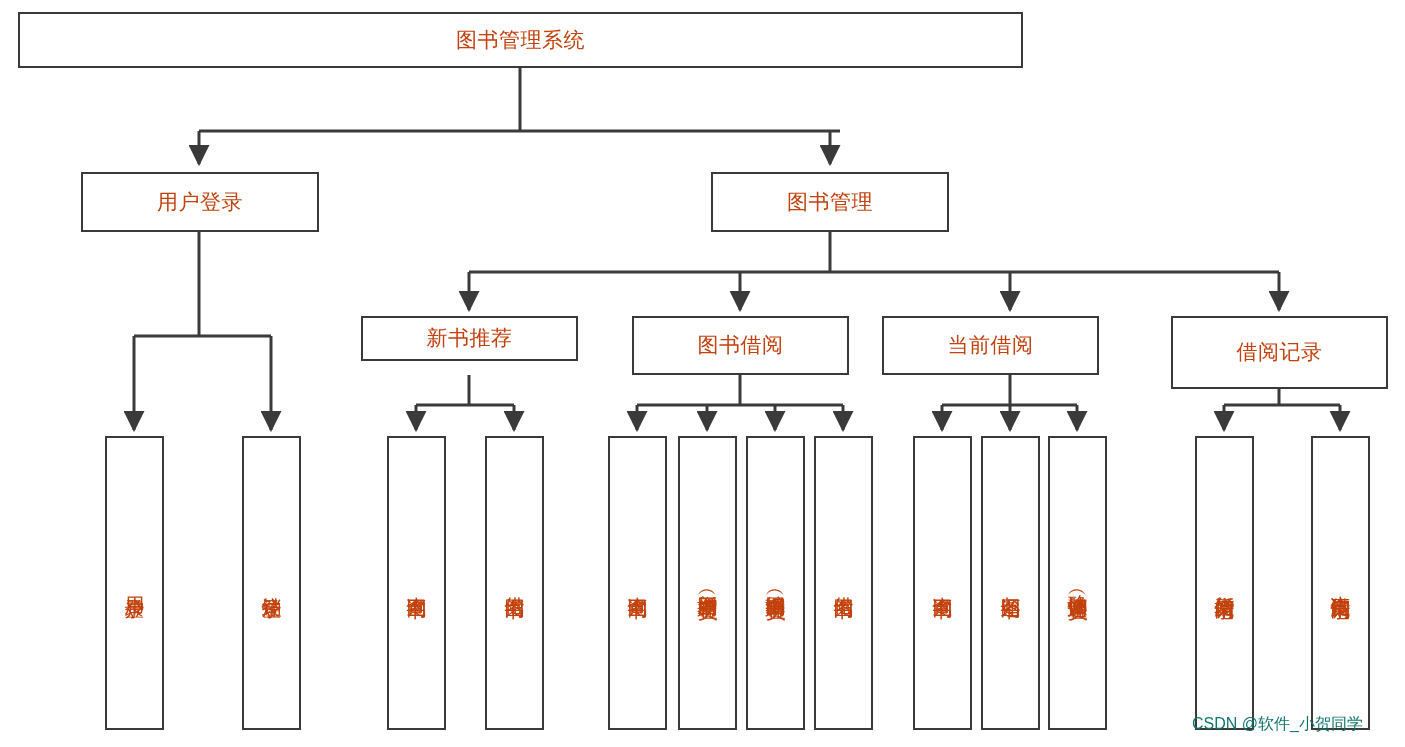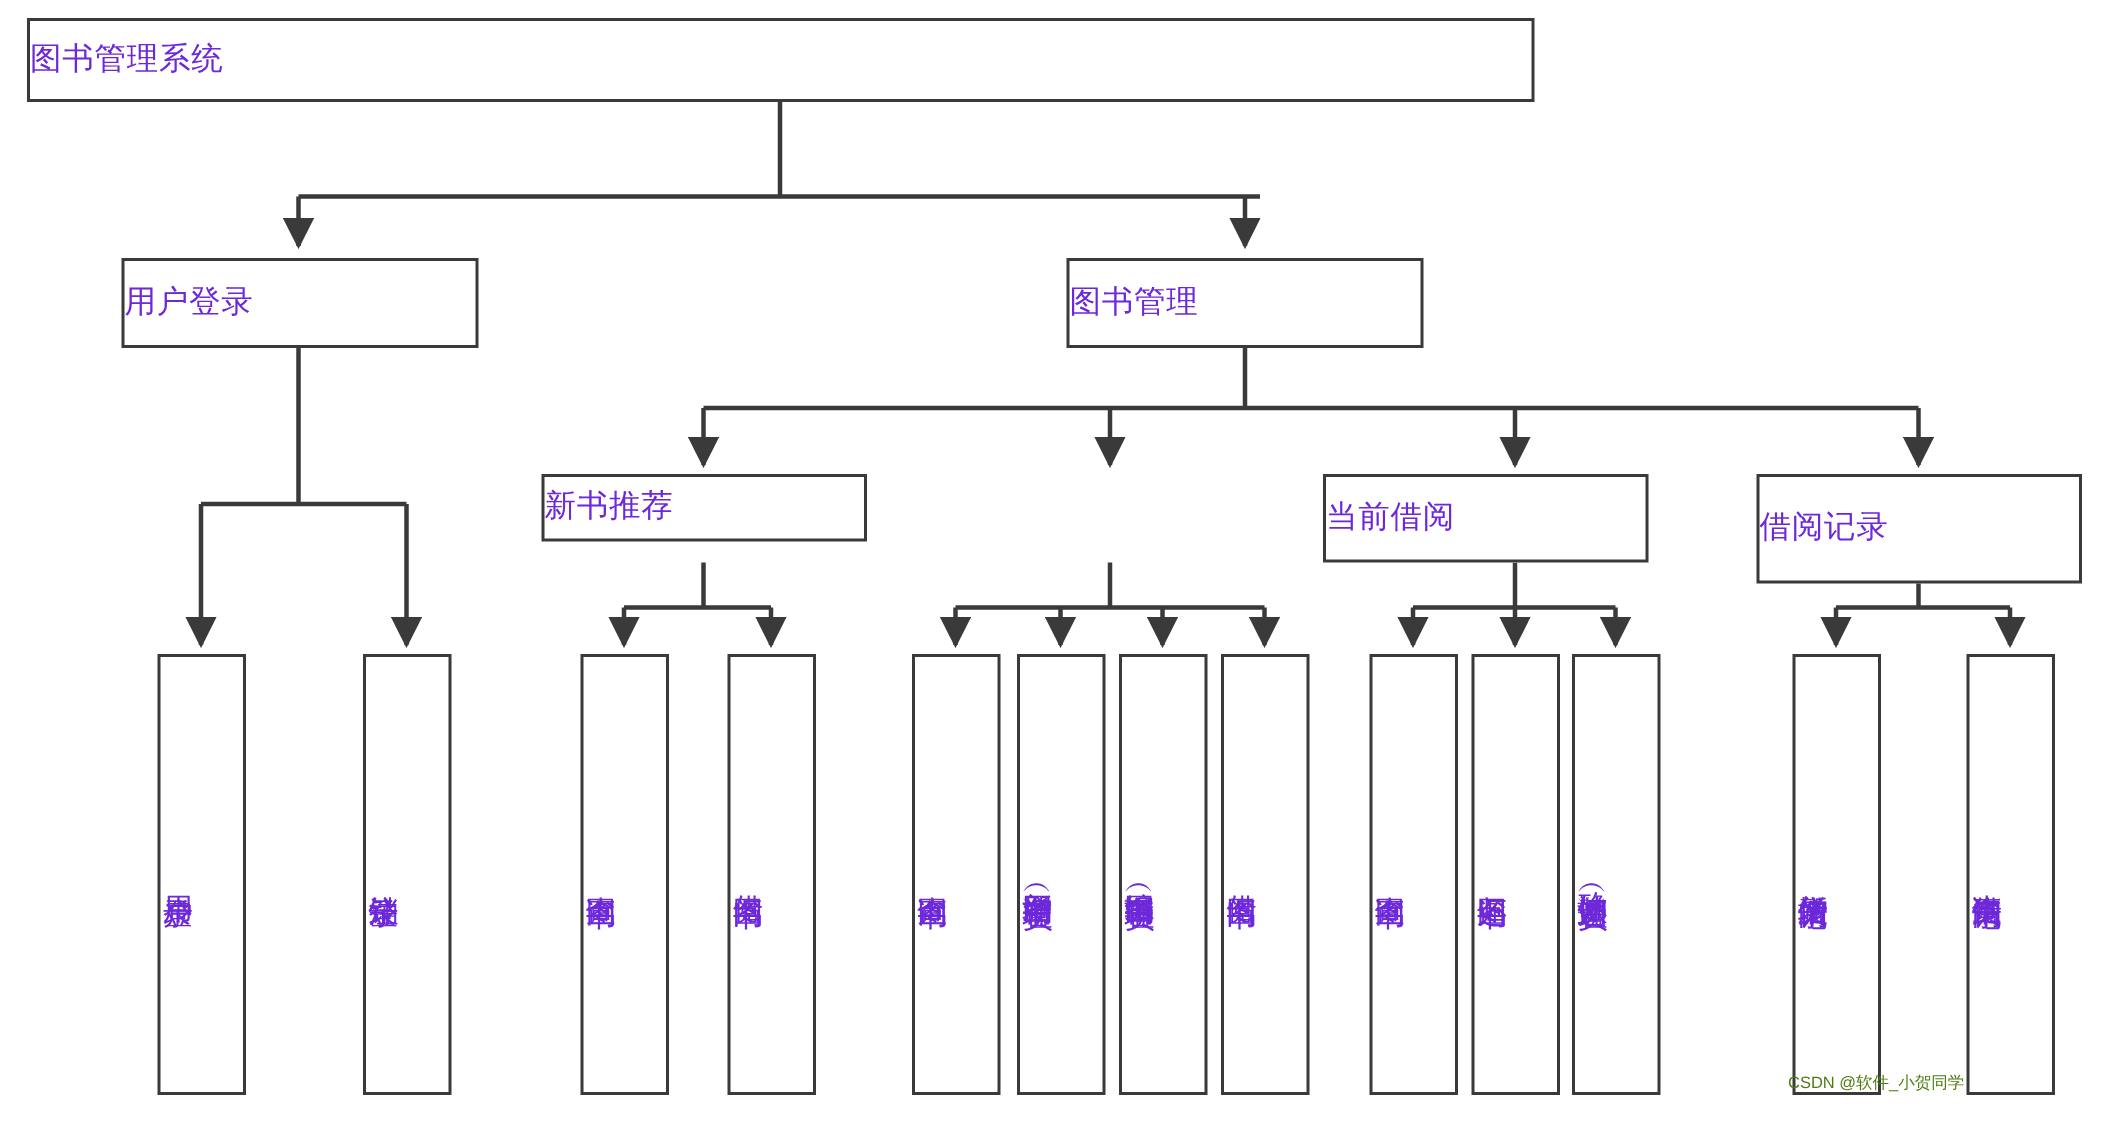--- a/index.html
+++ b/index.html
@@ -25,22 +25,22 @@
     height: 747px;
     pointer-events: none;
   }
   .node {
     position: absolute;
     box-sizing: border-box;
     border: 2px solid #3a3a3a;
     background: #ffffff;
     display: flex;
     align-items: center;
-    justify-content: flex-start;
-    color: #6d28d9;
+    justify-content: center;
+    color: #c2410c;
     z-index: 2;
   }
   .node .label {
     display: block;
     text-align: center;
     line-height: 1.18;
     letter-spacing: 0.5px;
   }
   
   .node.h .label {
@@ -57,22 +57,22 @@
     text-orientation: upright;
     font-size: 20px;
     line-height: 1.06;
     letter-spacing: 1px;
     max-height: 100%;
   }
   .watermark {
     position: absolute;
     left: 1192px;
     top: 714px;
-    font-size: 11px;
-    color: #4d7c0f;
+    font-size: 16px;
+    color: #0f766e;
     white-space: nowrap;
     z-index: 3;
     font-family: "Liberation Sans", "DejaVu Sans", sans-serif;
   }
 </style>
 </head>
 <body>
 
 <div id="canvas">
 
@@ -135,20 +135,23 @@
   <div class="node h" style="left:81px; top:172px; width:238px; height:60px;">
     <span class="label">用户登录</span>
   </div>
   <div class="node h" style="left:711px; top:172px; width:238px; height:60px;">
     <span class="label">图书管理</span>
   </div>
 
   <div class="node h" style="left:361px; top:316px; width:217px; height:45px;">
     <span class="label">新书推荐</span>
   </div>
+  <div class="node h" style="left:632px; top:316px; width:217px; height:59px;">
+    <span class="label">图书借阅</span>
+  </div>
   <div class="node h" style="left:882px; top:316px; width:217px; height:59px;">
     <span class="label">当前借阅</span>
   </div>
   <div class="node h" style="left:1171px; top:316px; width:217px; height:73px;">
     <span class="label">借阅记录</span>
   </div>
 
   <div class="node v" style="left:105px; top:436px; width:59px; height:294px;">
     <span class="label">用户登录</span>
   </div>

